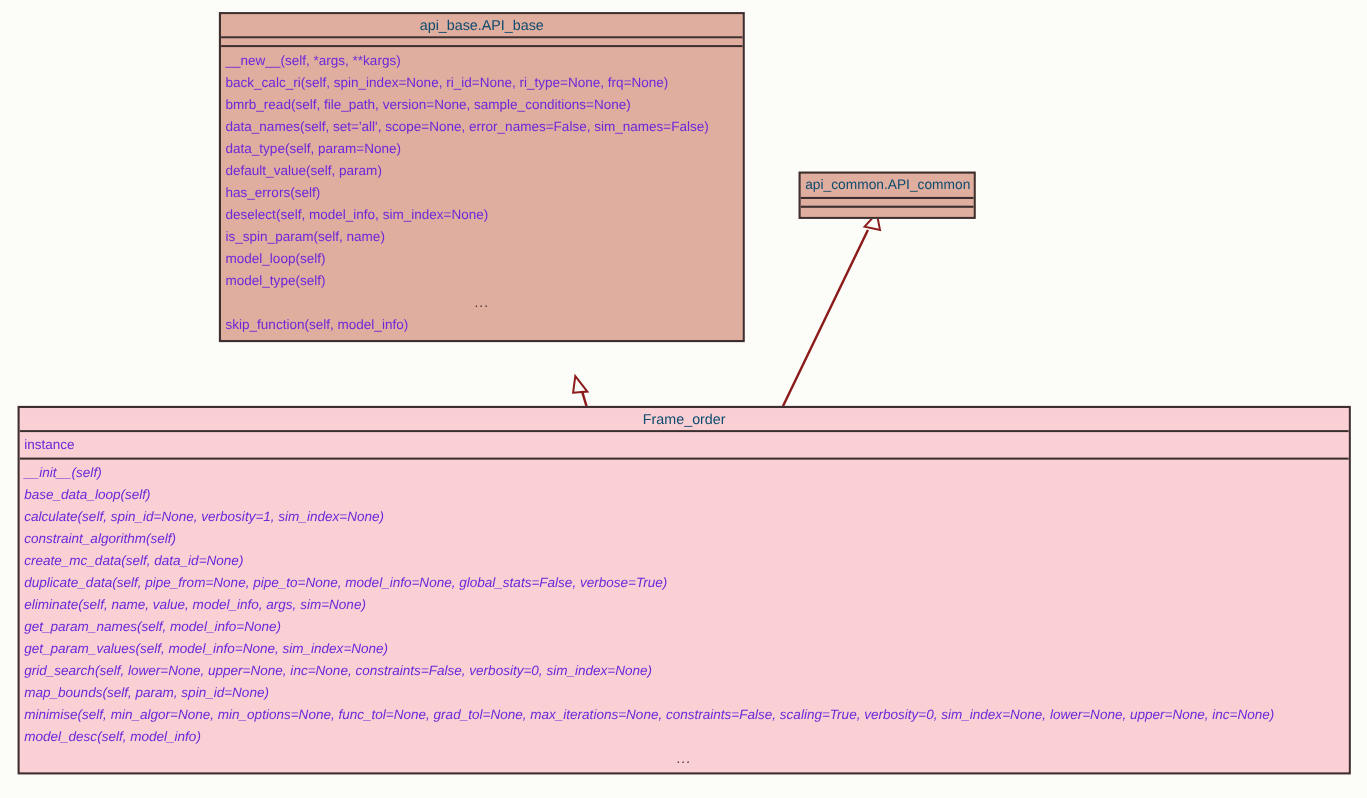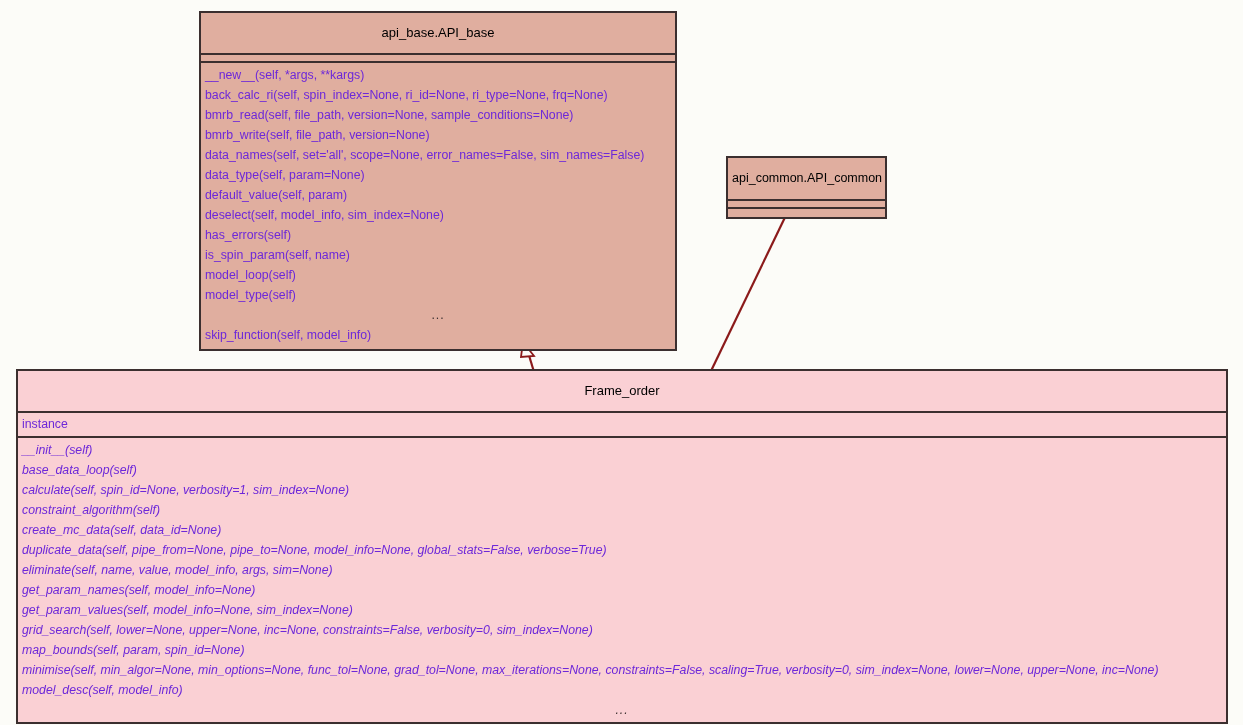--- a/index.html
+++ b/index.html
@@ -34,23 +34,23 @@
   .compartment {
     box-sizing: border-box;
     border-bottom: 2px solid #3b2f2f;
     overflow: hidden;
   }
   .compartment.last { border-bottom: none; }
 
   .class-title {
     text-align: center;
     font-size: 13px;
-    color: #000000;
+    color: #0c4a6e;
     line-height: 18px;
-    padding: 11px 4px;
+    padding: 1px 4px;
     white-space: nowrap;
   }
 
   .member-row {
     font-size: 12.3px;
     color: #6d28d9;
     line-height: 20px;
     padding: 0 4px;
     white-space: nowrap;
   }
@@ -121,26 +121,25 @@
     </g>
   </svg>
 
   <div class="uml-class" id="class-api-base">
     <div class="compartment class-title">api_base.API_base</div>
     <div class="compartment empty-strip"></div>
     <div class="compartment last members">
       <div class="member-row">__new__(self, *args, **kargs)</div>
       <div class="member-row">back_calc_ri(self, spin_index=None, ri_id=None, ri_type=None, frq=None)</div>
       <div class="member-row">bmrb_read(self, file_path, version=None, sample_conditions=None)</div>
-      <div class="member-row">bmrb_write(self, file_path, version=None)</div>
       <div class="member-row">data_names(self, set='all', scope=None, error_names=False, sim_names=False)</div>
       <div class="member-row">data_type(self, param=None)</div>
       <div class="member-row">default_value(self, param)</div>
+      <div class="member-row">has_errors(self)</div>
       <div class="member-row">deselect(self, model_info, sim_index=None)</div>
-      <div class="member-row">has_errors(self)</div>
       <div class="member-row">is_spin_param(self, name)</div>
       <div class="member-row">model_loop(self)</div>
       <div class="member-row">model_type(self)</div>
       <div class="member-row ellipsis">...</div>
       <div class="member-row">skip_function(self, model_info)</div>
     </div>
   </div>
 
   <div class="uml-class" id="class-api-common">
     <div class="compartment class-title">api_common.API_common</div>

